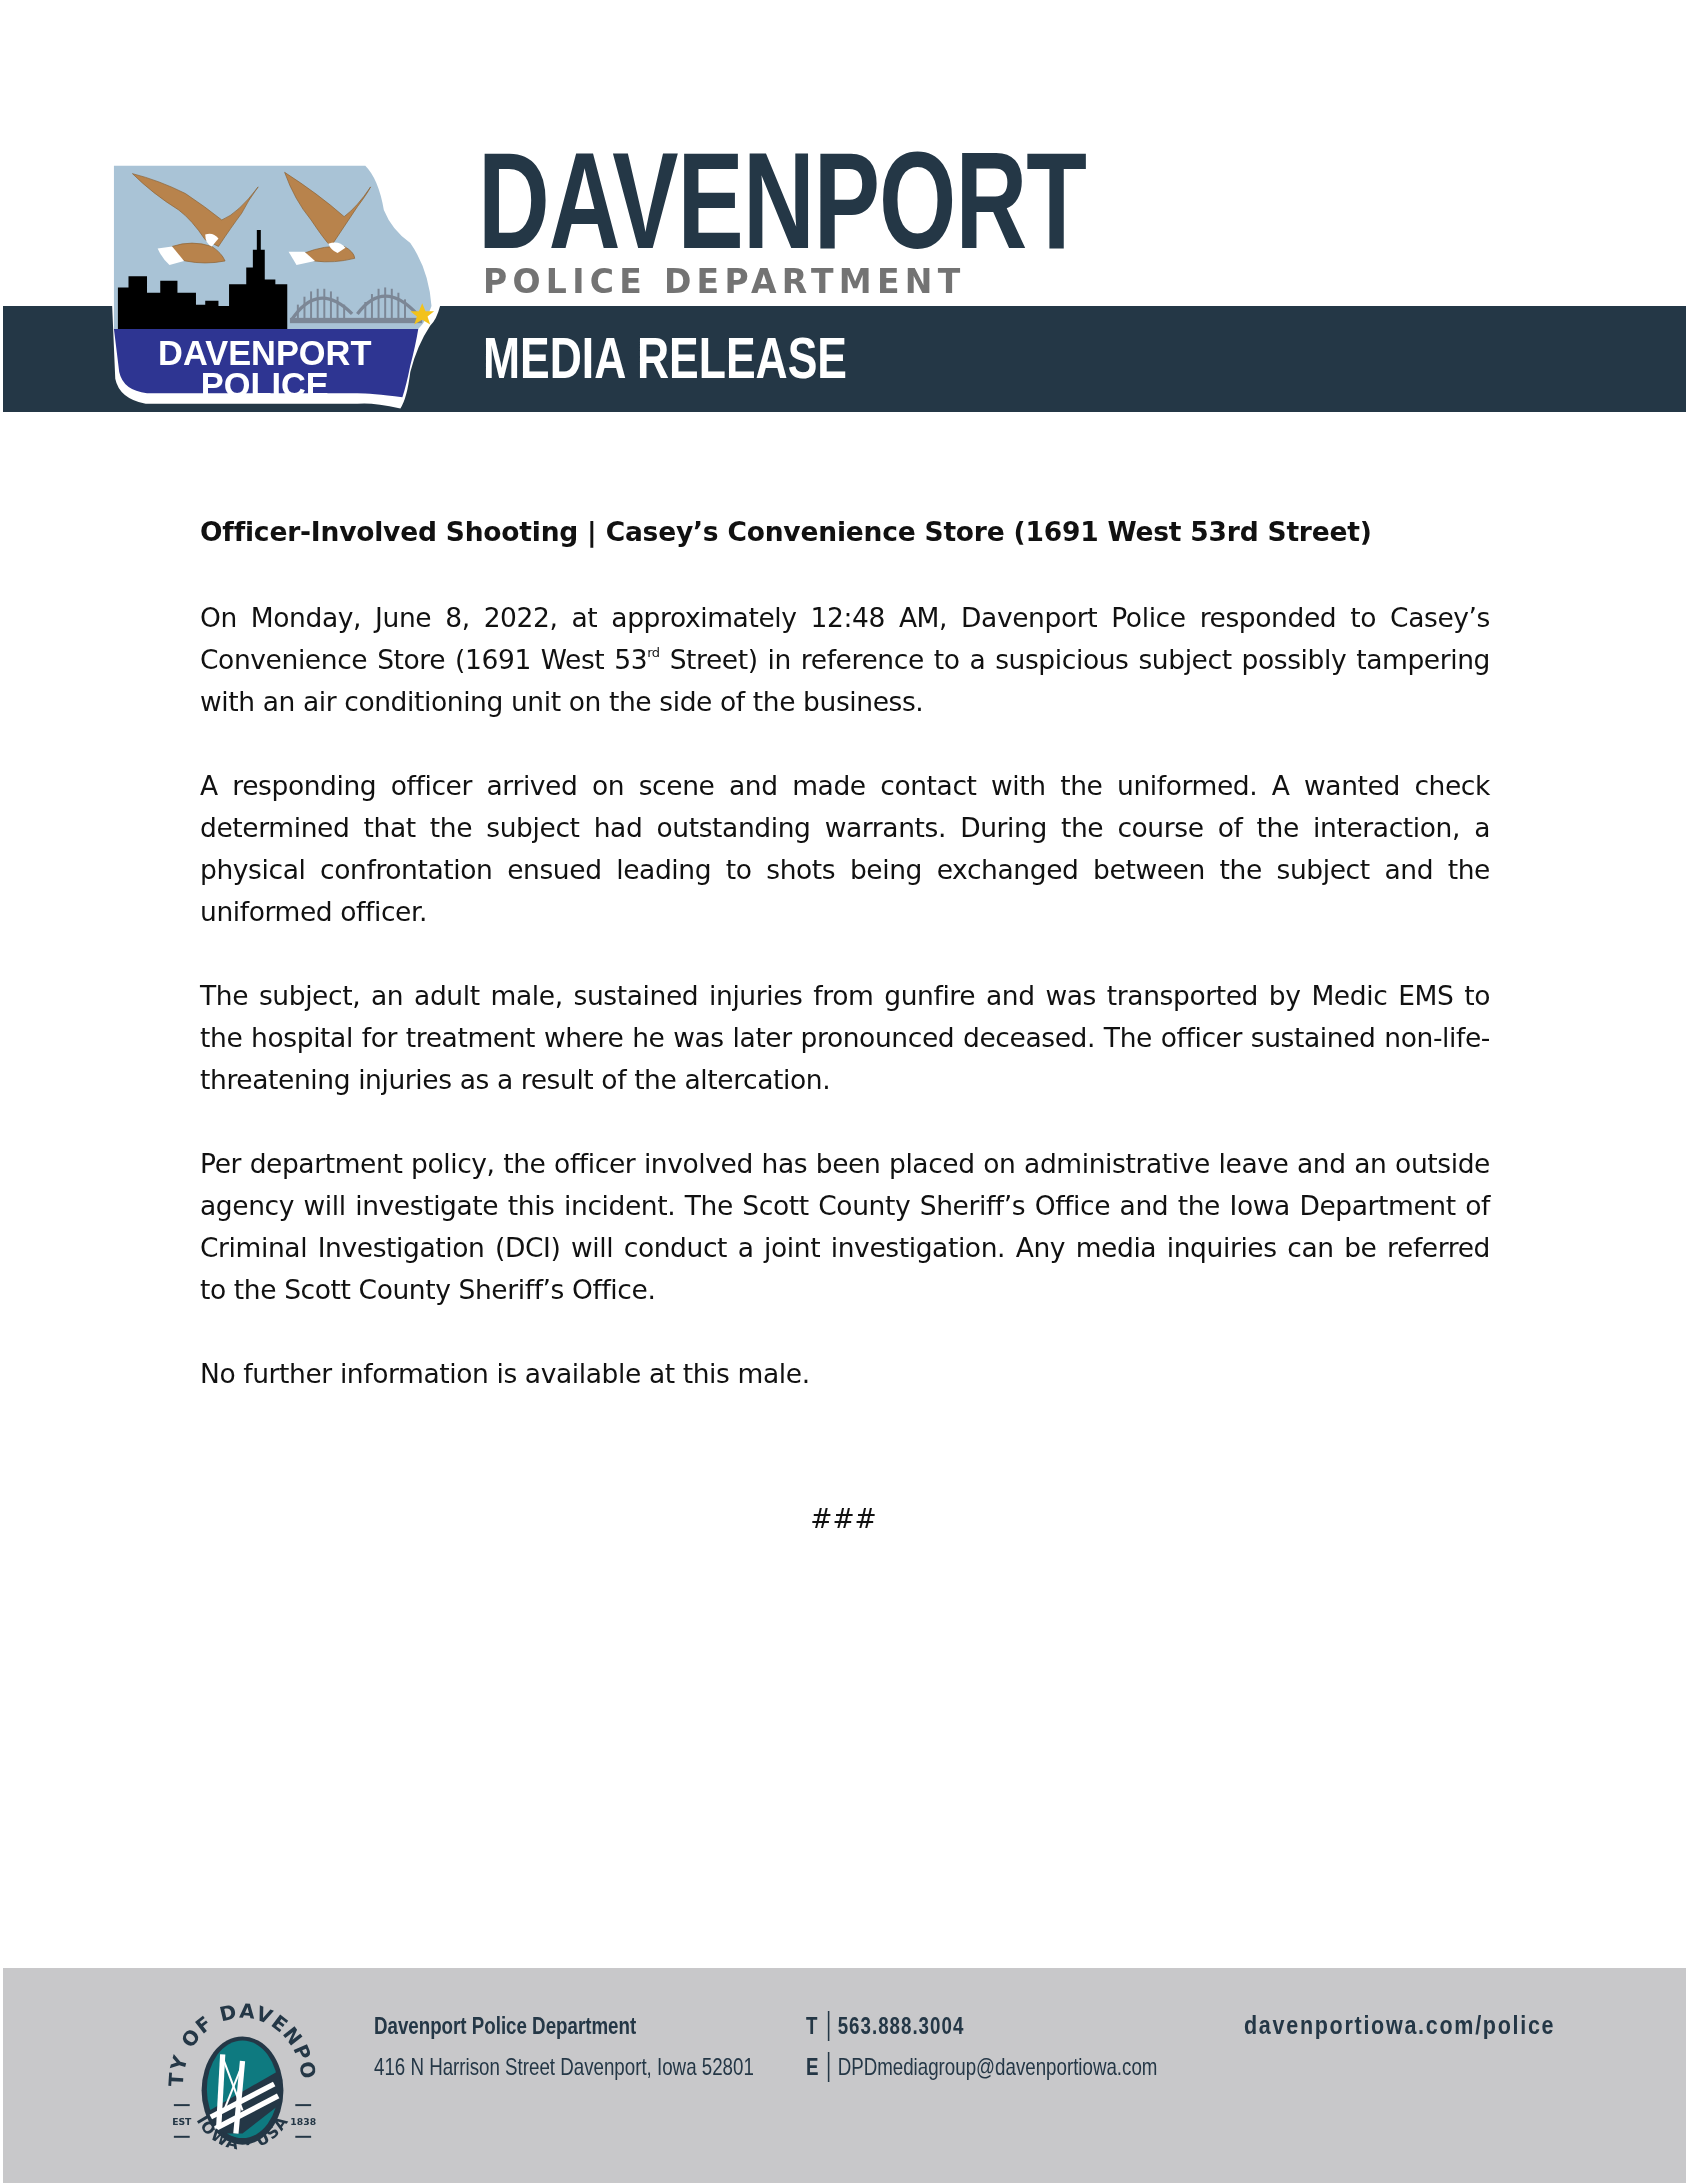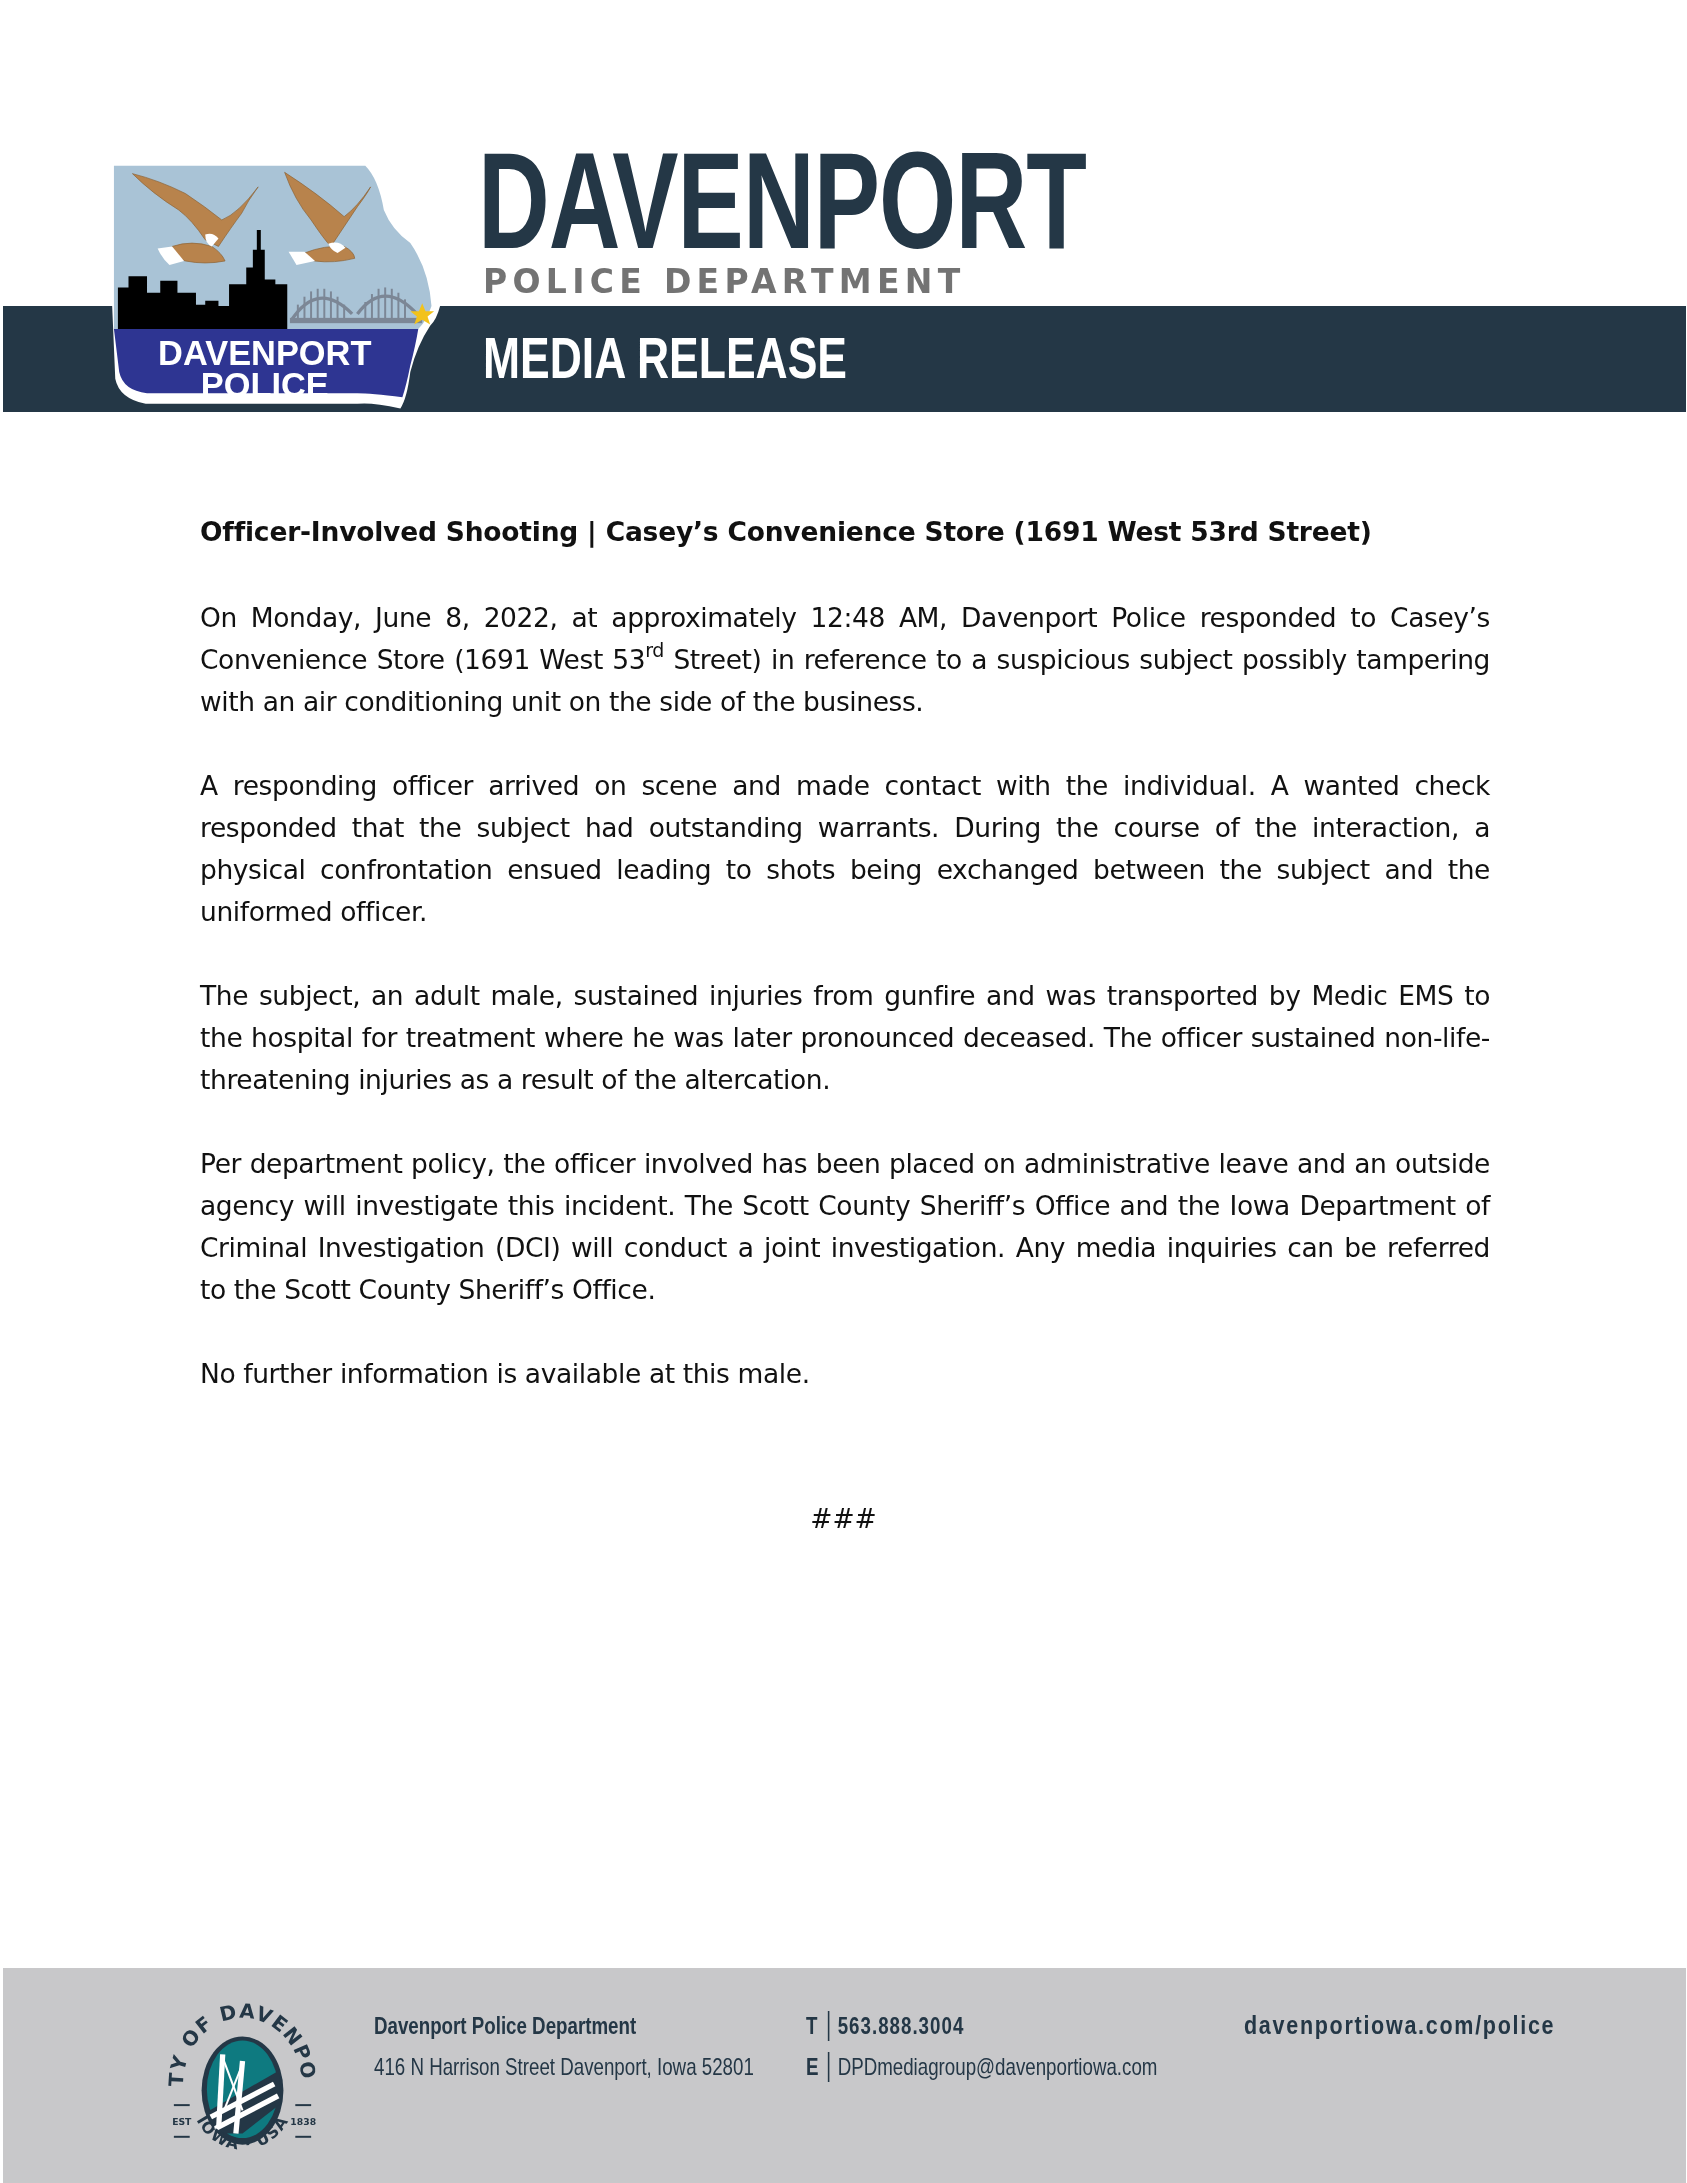--- a/index.html
+++ b/index.html
@@ -40,21 +40,21 @@
     font-family: "DejaVu Sans", sans-serif;
   }
   .headline {
     font-weight: 700; font-size: 26.5px; line-height: 42px; color: #111;
     letter-spacing: -0.2px;
   }
   .para {
     margin-top: 42px; font-size: 26.5px; line-height: 42px; color: #111;
     text-align: justify; letter-spacing: -0.4px;
   }
-  .para .sup { font-size: 19px; vertical-align: 12px; line-height: 0; }
+  .para .sup { font-size: 13px; vertical-align: 12px; line-height: 0; }
   .para.first { margin-top: 44px; }
   .hashes {
     position: absolute; left: 0; width: 1687px; top: 1499px;
     text-align: center; font-size: 26.5px; line-height: 40px; color: #111;
   }
 
   
   .footer {
     position: absolute; left: 2.6px; top: 1968px; width: 1683px; height: 215px;
     background: #c8c8ca;
@@ -133,21 +133,21 @@
 </svg>
 
 <div class="brand-title">DAVENPORT</div>
 <div class="brand-sub">POLICE DEPARTMENT</div>
 <div class="media-release">MEDIA RELEASE</div>
 
 <div class="content">
   <div class="headline">Officer-Involved Shooting | Casey’s Convenience Store (1691 West 53rd Street)</div>
 
   <p class="para first"><span>On Monday, June 8, 2022, at approximately 12:48 AM, Davenport Police responded to Casey’s Convenience Store (1691 West 53</span><span class="sup">rd</span><span> Street) in reference to a suspicious subject possibly tampering with an air conditioning unit on the side of the business.</span></p>
-  <p class="para">A responding officer arrived on scene and made contact with the individual. A wanted check responded that the subject had outstanding warrants. During the course of the interaction, a physical confrontation ensued leading to shots being exchanged between the subject and the uniformed officer.</p>
+  <p class="para">A responding officer arrived on scene and made contact with the uniformed. A wanted check determined that the subject had outstanding warrants. During the course of the interaction, a physical confrontation ensued leading to shots being exchanged between the subject and the uniformed officer.</p>
   <p class="para">The subject, an adult male, sustained injuries from gunfire and was transported by Medic EMS to the hospital for treatment where he was later pronounced deceased. The officer sustained non-life-threatening injuries as a result of the altercation.</p>
   <p class="para">Per department policy, the officer involved has been placed on administrative leave and an outside agency will investigate this incident. The Scott County Sheriff’s Office and the Iowa Department of Criminal Investigation (DCI) will conduct a joint investigation. Any media inquiries can be referred to the Scott County Sheriff’s Office.</p>
   <p class="para">No further information is available at this male.</p>
 </div>
 
 <div class="hashes">###</div>
 
 <div class="footer"></div>
 
 <svg class="seal" viewBox="0 0 240 300" xmlns="http://www.w3.org/2000/svg">

